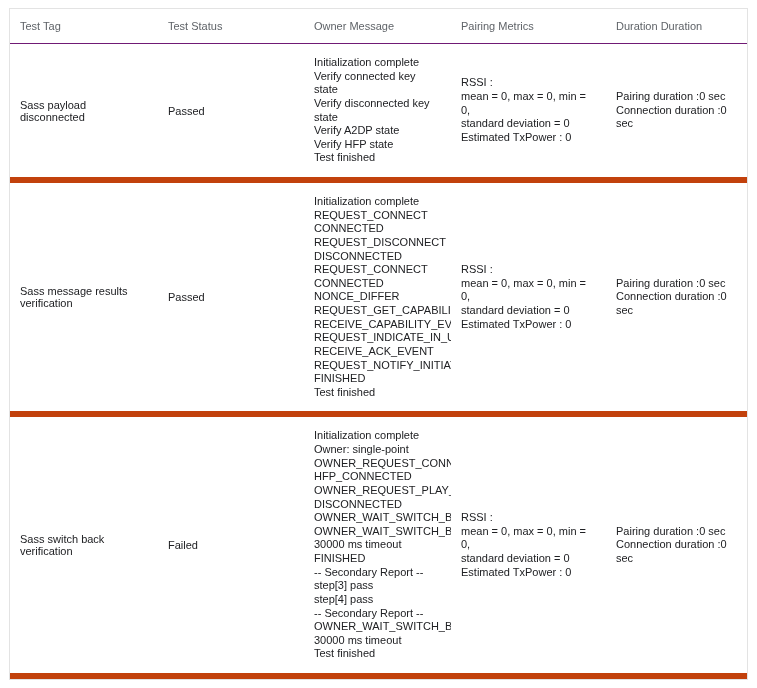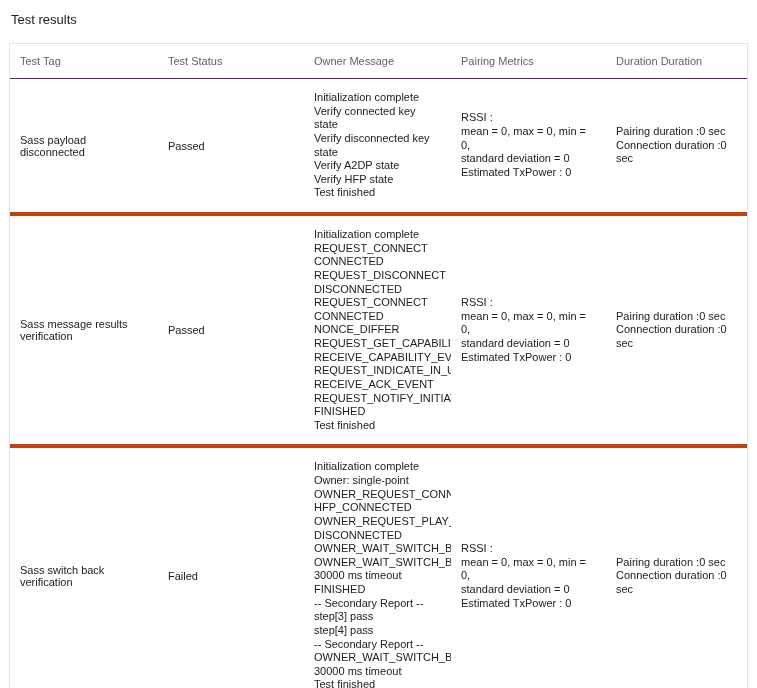--- a/index.html
+++ b/index.html
@@ -35,34 +35,33 @@
     padding: 11px 10px;
     border-bottom: 1px solid #701a75;
     white-space: nowrap;
     overflow: hidden;
   }
   table.results td {
     font-size: 11px;
     color: #202124;
     padding: 12px 10px;
     vertical-align: middle;
-    border-bottom: 4px solid #c2410c;
+    border-bottom: 6px solid #c2410c;
     overflow: hidden;
   }
   td.multiline {
     white-space: pre-line;
     line-height: 1.24;
     word-break: keep-all;
   }
 </style>
 </head>
 <body>
 
 <div class="page">
-  <div class="page-title">Test results</div>
 
   <div class="table-wrap">
     <table class="results">
       <colgroup>
         <col style="width:148px">
         <col style="width:146px">
         <col style="width:147px">
         <col style="width:155px">
         <col>
       </colgroup>

